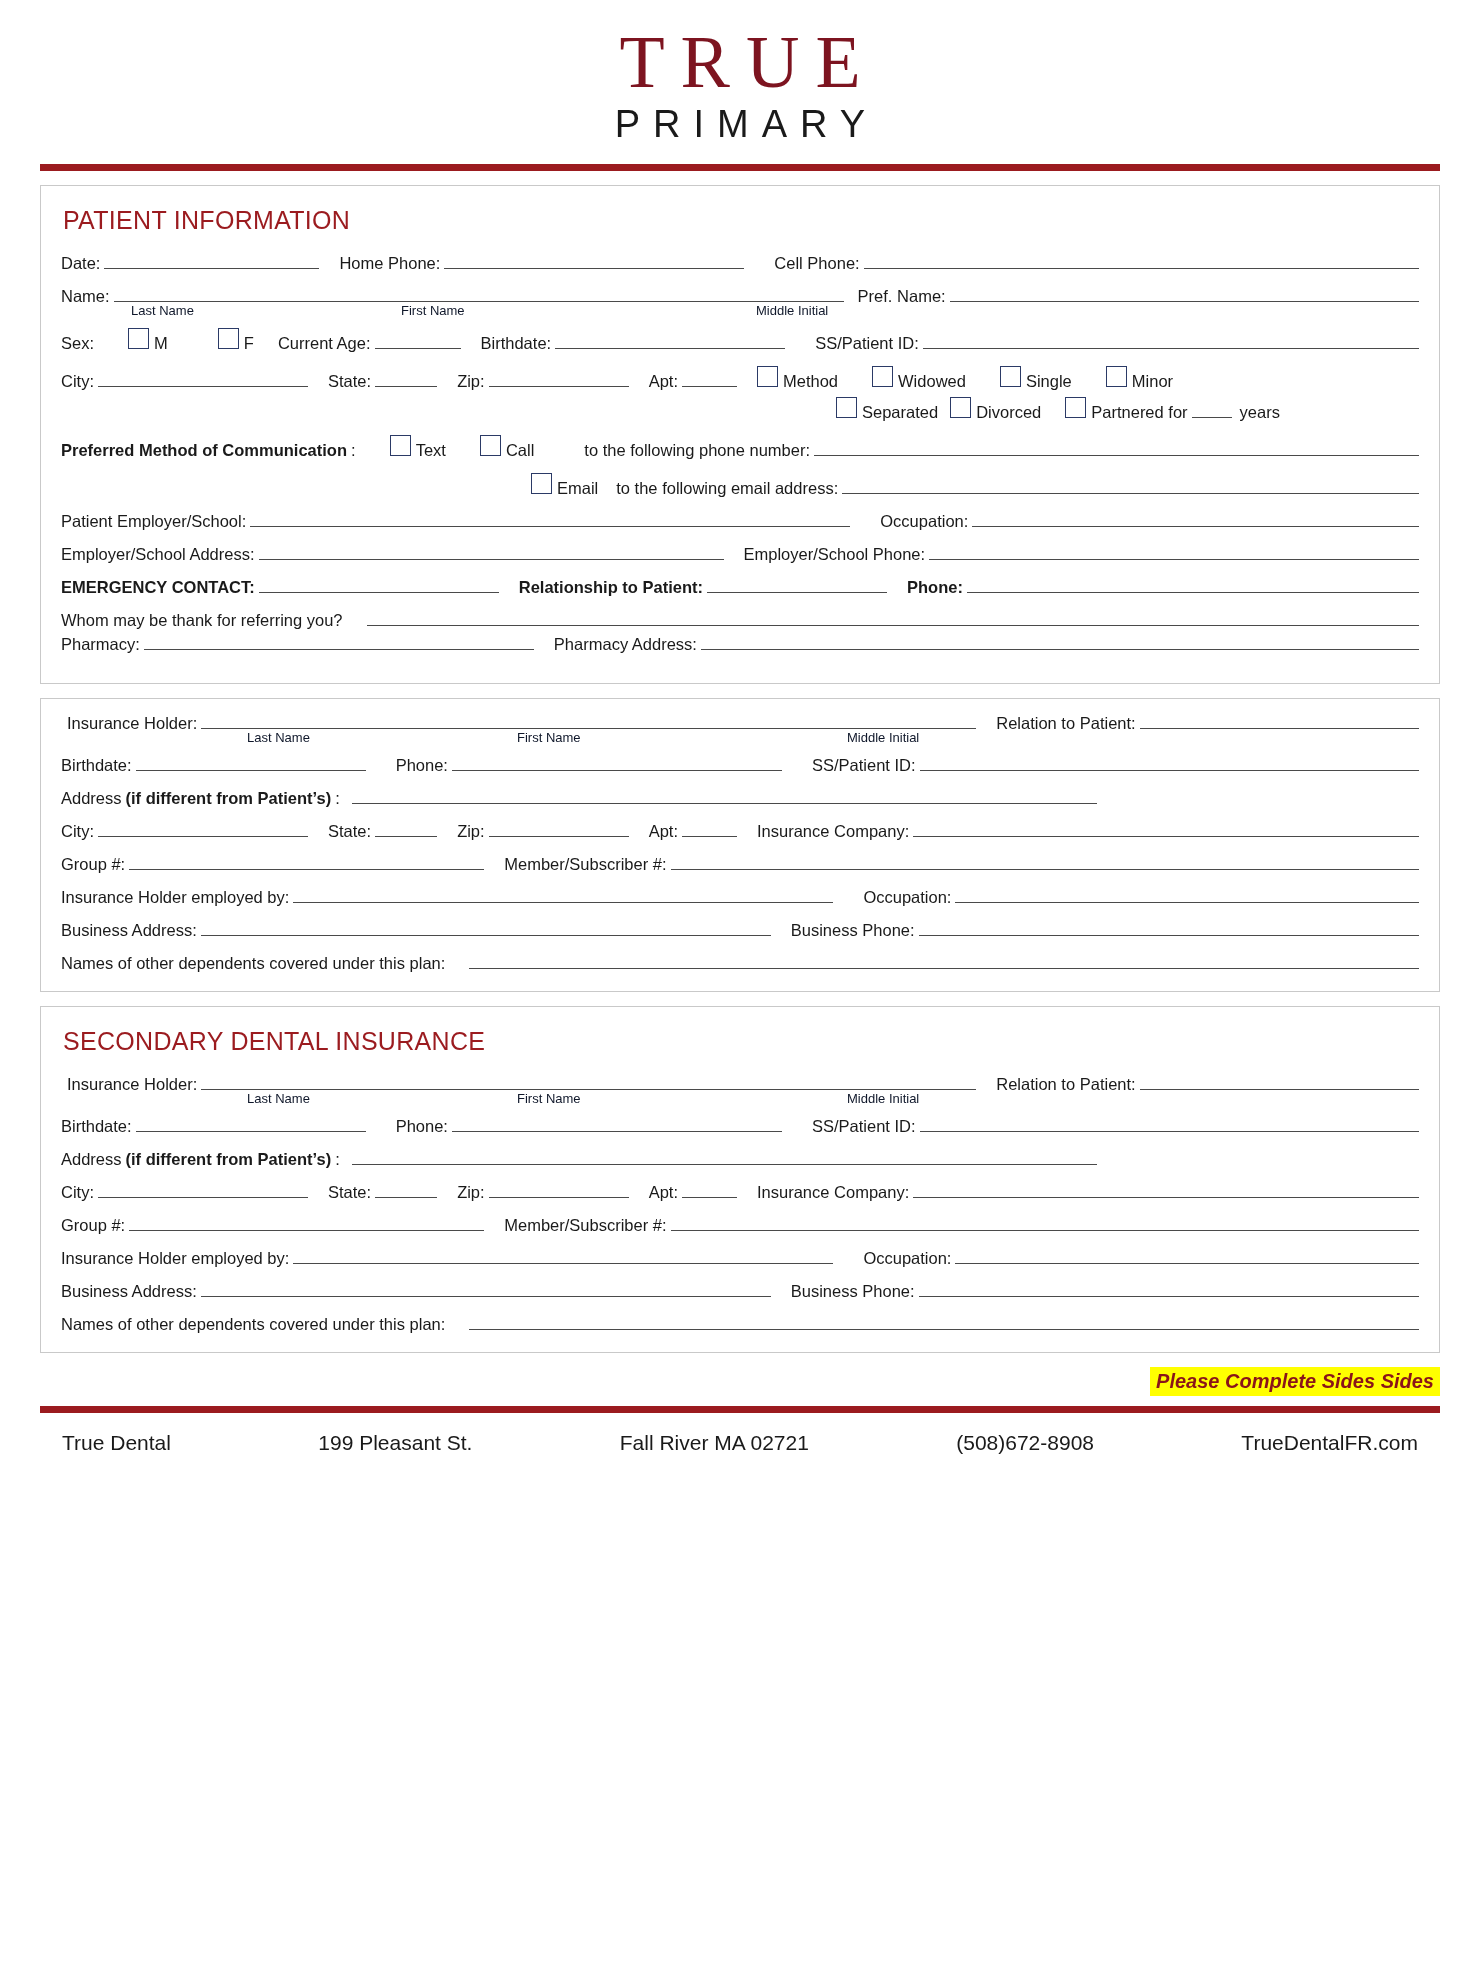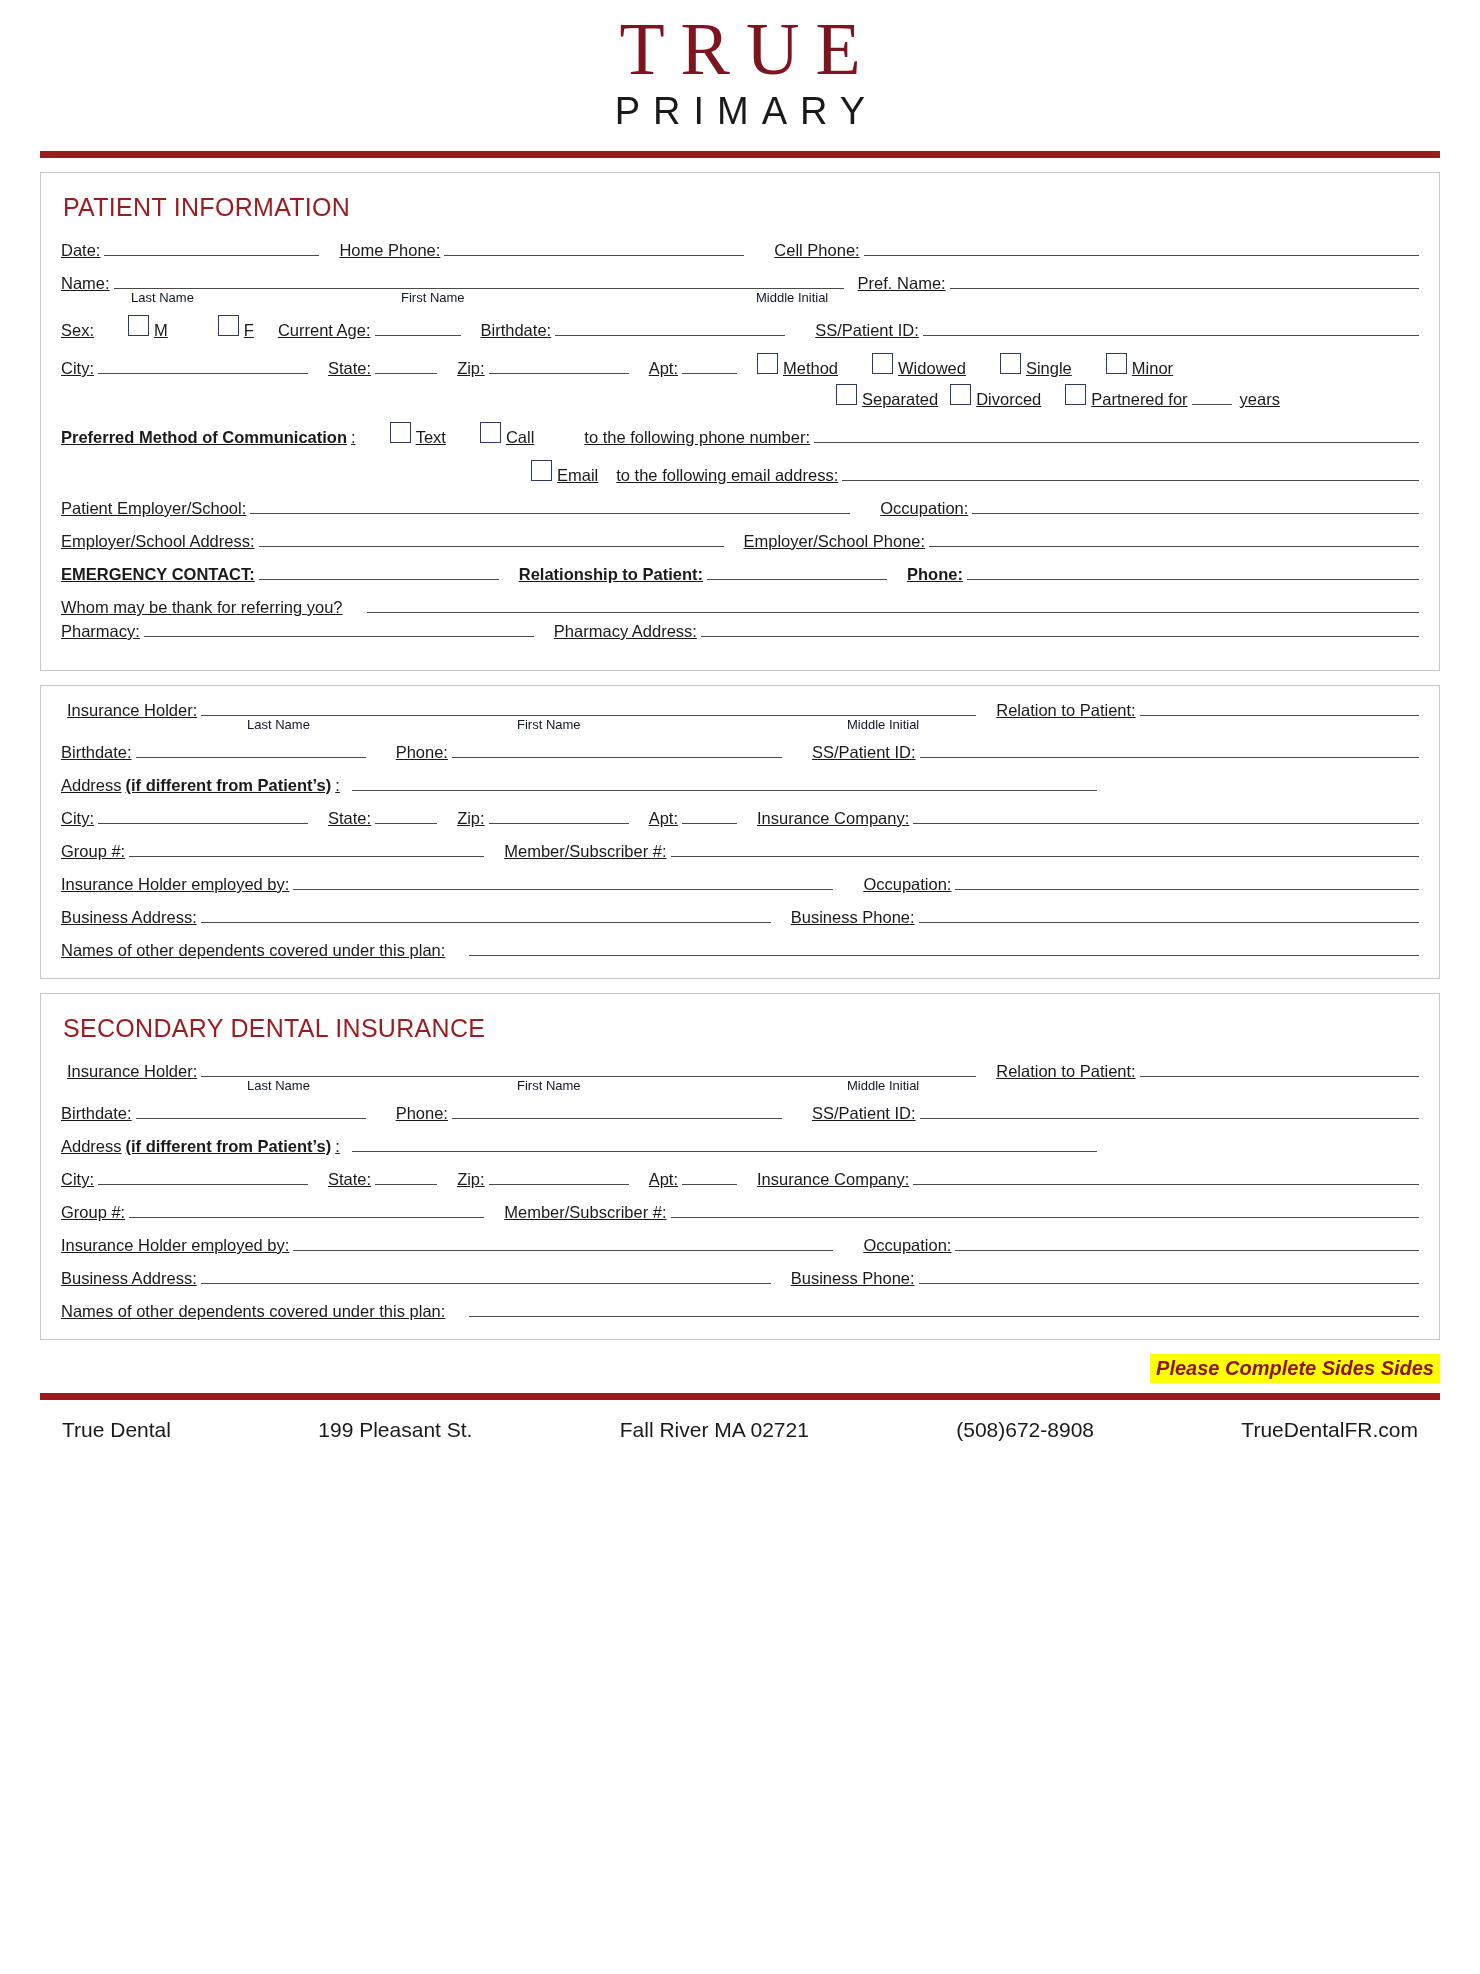--- a/index.html
+++ b/index.html
@@ -19,21 +19,21 @@
     width: 1480px;
     height: 1974px;
     box-sizing: border-box;
     padding: 0 40px;
     position: relative;
   }
 
   
   .logo-wrap {
     text-align: center;
-    padding-top: 12px;
+    padding-top: 25px;
   }
   .logo-true {
     font-family: "Liberation Serif", serif;
     font-size: 74px;
     letter-spacing: 16px;
     color: #7d1420;
     font-weight: 400;
     line-height: 1.0;
     padding-left: 16px;
   }
@@ -73,21 +73,20 @@
     font-weight: 400;
   }
 
   
   .row {
     display: flex;
     align-items: baseline;
     font-size: 16.5px;
     margin-bottom: 13px;
     white-space: nowrap;
-    text-decoration: underline;
   }
   .row.tight { margin-bottom: 6px; }
   .lbl { margin-right: 4px; }
   .lbl.b { font-weight: bold; }
   .line {
     border-bottom: 1px solid #4a4a4a;
     height: 15px;
     flex: 0 0 auto;
   }
   .line.grow { flex: 1 1 auto; }

